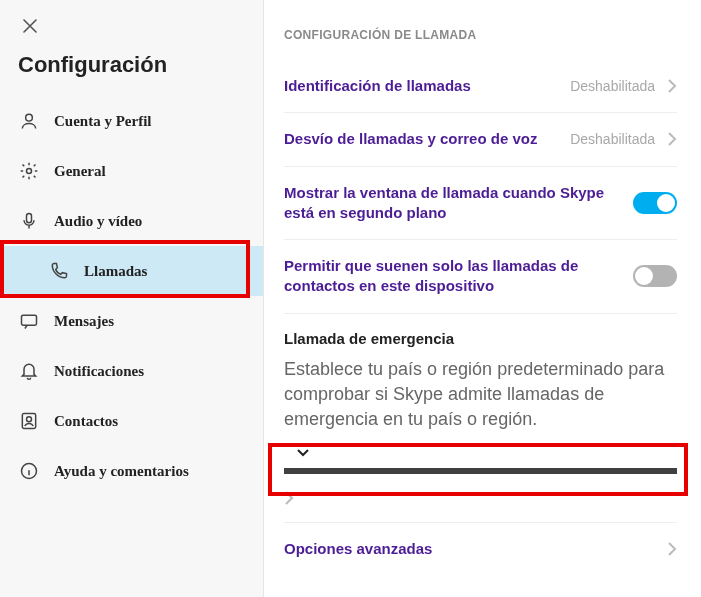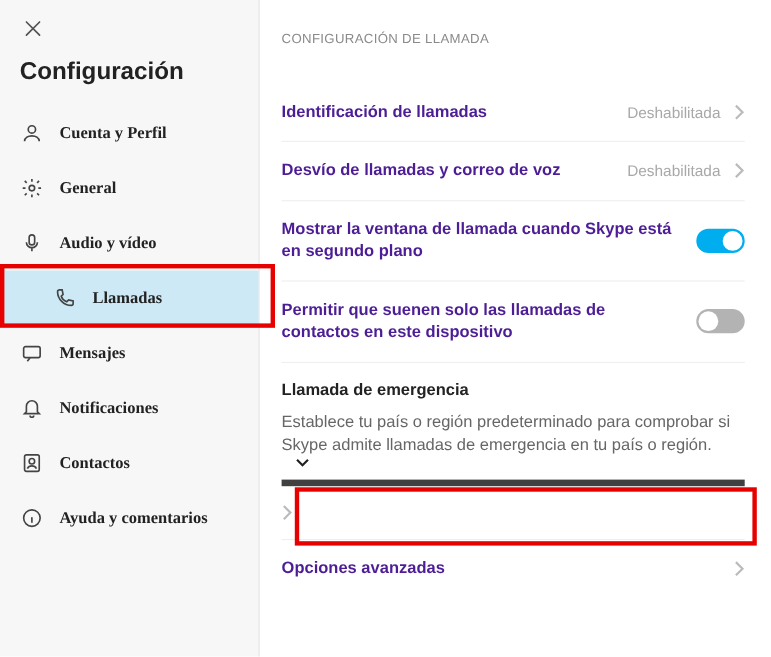--- a/index.html
+++ b/index.html
@@ -5,21 +5,21 @@
   * { box-sizing: border-box; margin: 0; padding: 0; }
   body {
     font-family: "Segoe UI", -apple-system, sans-serif;
     background: #fff;
     width: 701px;
     height: 597px;
     overflow: hidden;
     display: flex;
   }
   .sidebar {
-    width: 236px;
+    width: 264px;
     background: #f7f7f7;
     border-right: 1px solid #e6e6e6;
     display: flex;
     flex-direction: column;
     padding-top: 10px;
   }
   .close-btn {
     width: 32px; height: 32px;
     margin-left: 14px;
     display: flex; align-items: center; justify-content: center;
@@ -58,24 +58,24 @@
     pointer-events: none;
   }
   .content {
     flex: 1;
     padding: 28px 24px 10px 20px;
     overflow-y: auto;
     position: relative;
   }
   .section-header {
     font-size: 12px;
-    font-weight: 400;
+    font-weight: 700;
     letter-spacing: 0.3px;
     color: #8a8a8a;
-    margin-bottom: 34px;
+    margin-bottom: 18px;
   }
   .row {
     display: flex;
     align-items: center;
     justify-content: space-between;
     padding: 16px 0;
     border-bottom: 1px solid #eee;
     gap: 12px;
   }
   .row:last-of-type { border-bottom: none; }
@@ -116,24 +116,24 @@
     padding: 16px 0 10px 0;
     border-bottom: 6px solid #404040;
   }
   .emergency-title {
     font-size: 15px;
     font-weight: 600;
     color: #222;
     margin-bottom: 10px;
   }
   .emergency-desc {
-    font-size: 15px;
+    font-size: 18px;
     color: #666;
     line-height: 1.4;
-    margin-bottom: 1px;
+    margin-bottom: 16px;
   }
   .region-picker {
     display: flex;
     align-items: center;
     gap: 4px;
     font-size: 15px;
     font-weight: 600;
     color: #222;
     cursor: pointer;
     padding-left: 12px;

